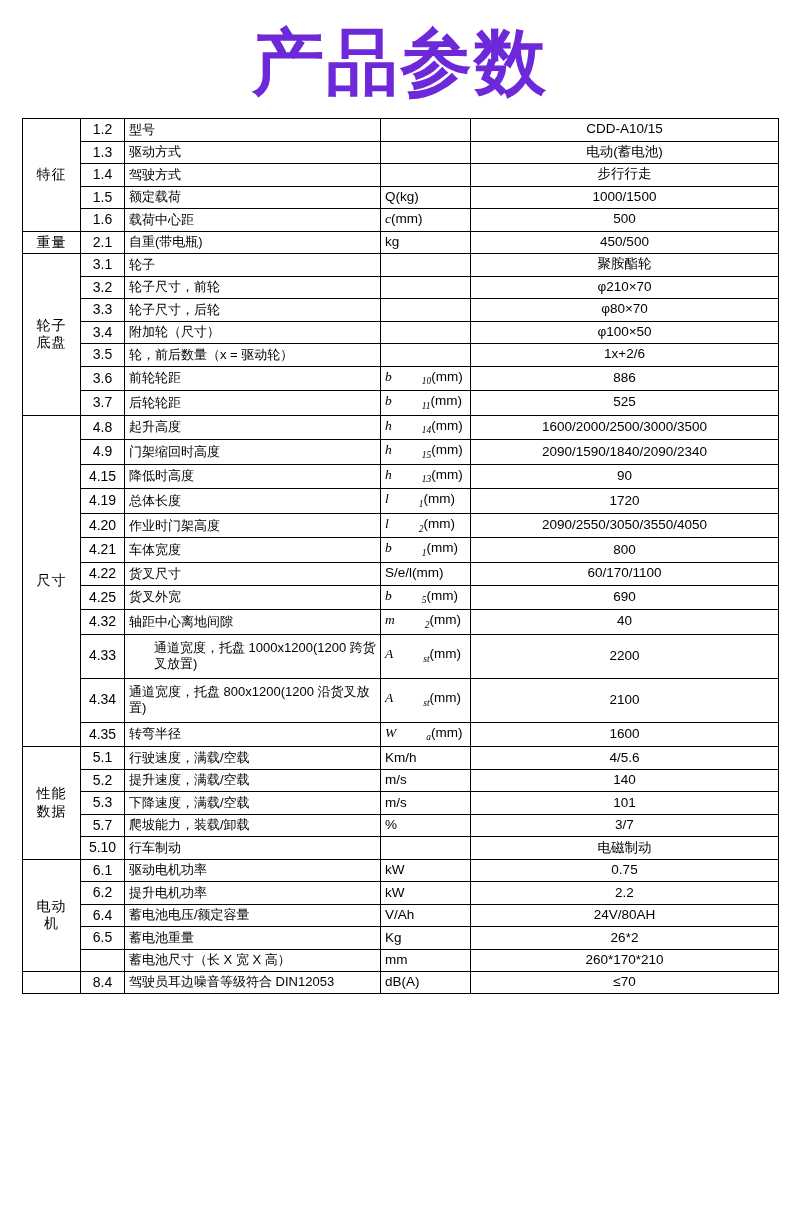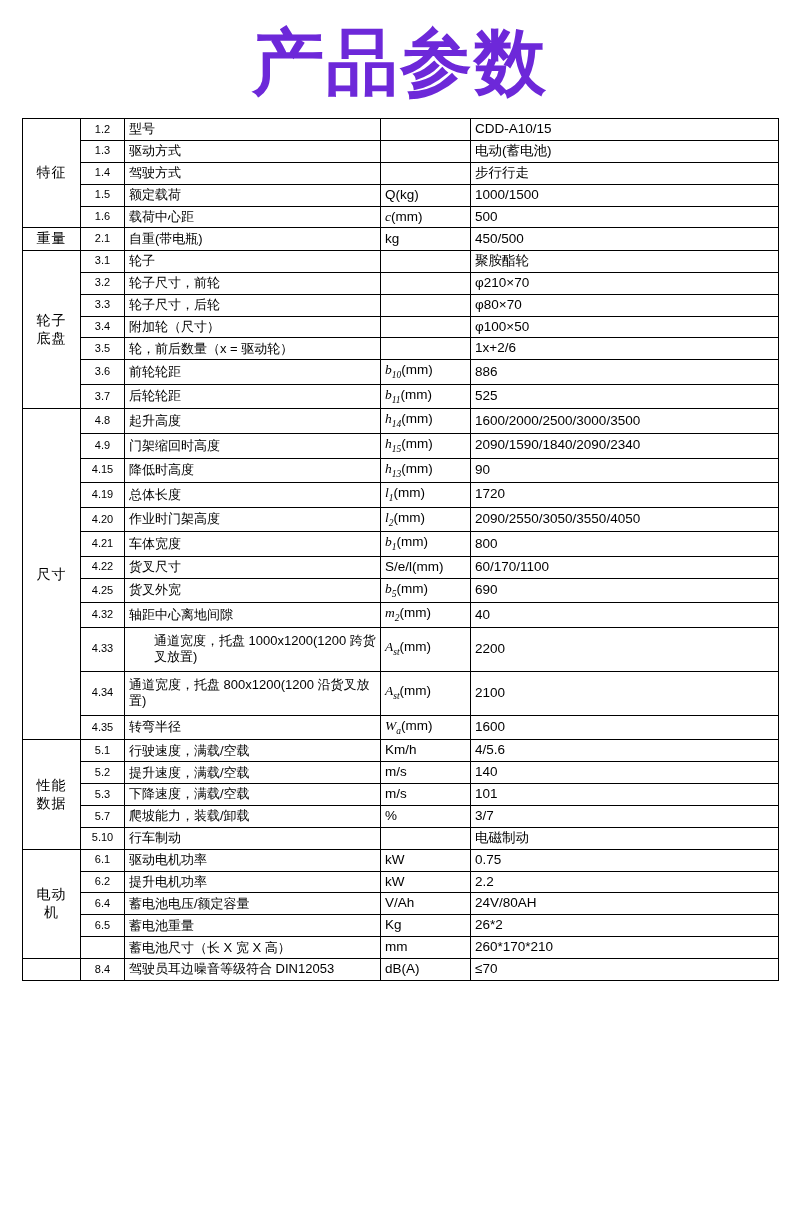--- a/index.html
+++ b/index.html
@@ -53,42 +53,44 @@
   col.c-val   { width: 308px; }
 
   td.group {
     text-align: center;
     font-size: 14px;
     letter-spacing: 1px;
     margin-left: 24px;
   }
   td.num {
     text-align: center;
-    font-size: 11px;
+    font-size: 14px;
   }
   td.desc {
     text-align: left;
     font-size: 13px;
   }
   td.unit {
     text-align: left;
     font-size: 13.5px;
   }
   td.val {
+    text-align: center;
     font-size: 13.5px;
   }
   .ital {
     font-style: italic;
     font-family: "Liberation Serif", serif;
   }
   .sub {
     font-size: 9.5px;
     vertical-align: sub;
     font-style: italic;
     font-family: "Liberation Serif", serif;
+    margin-left: 30px;
   }
   .two-line {
     line-height: 1.25;
   }
   .vgroup-inner {
     display: block;
   }
 </style>
 </head>
 <body>

